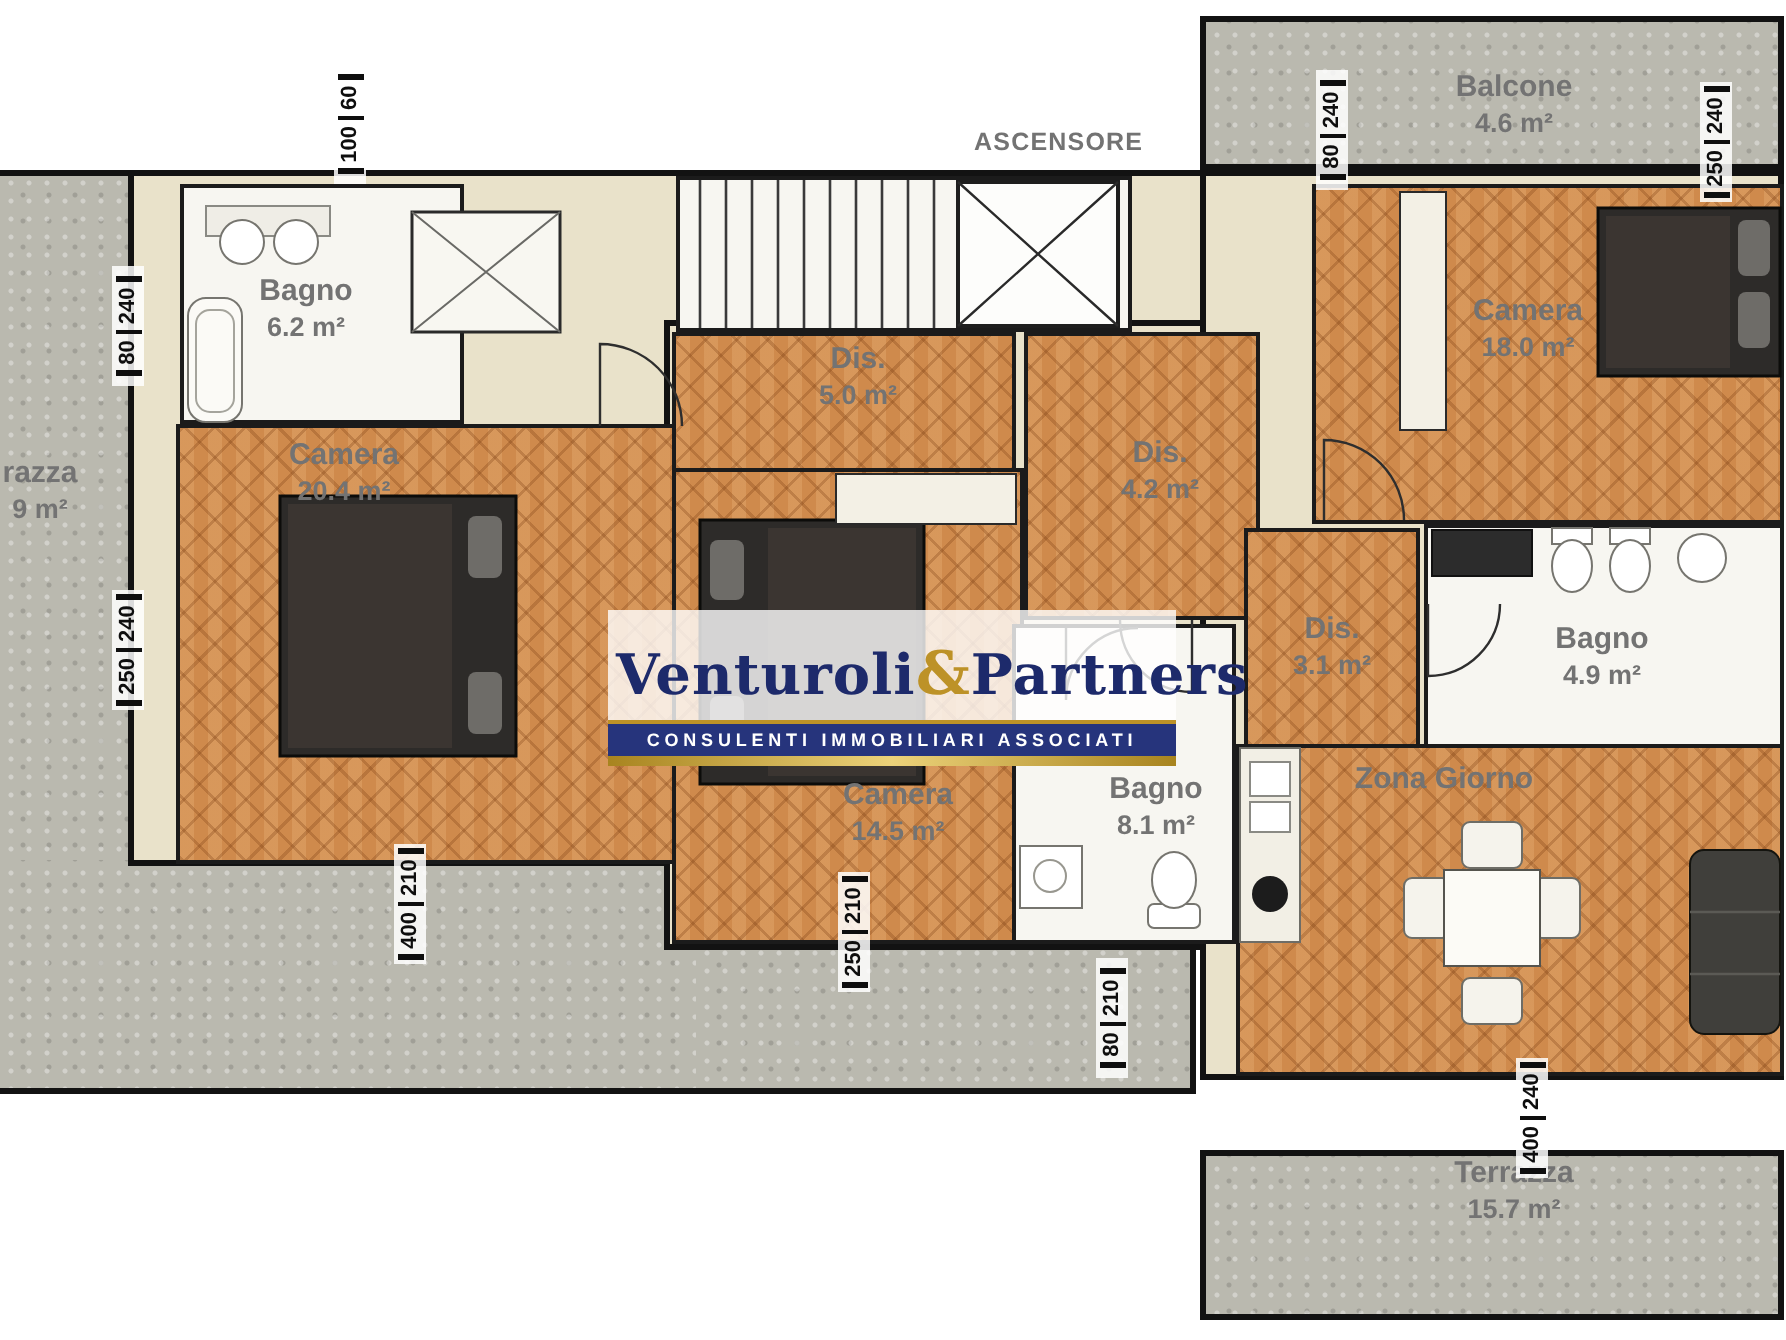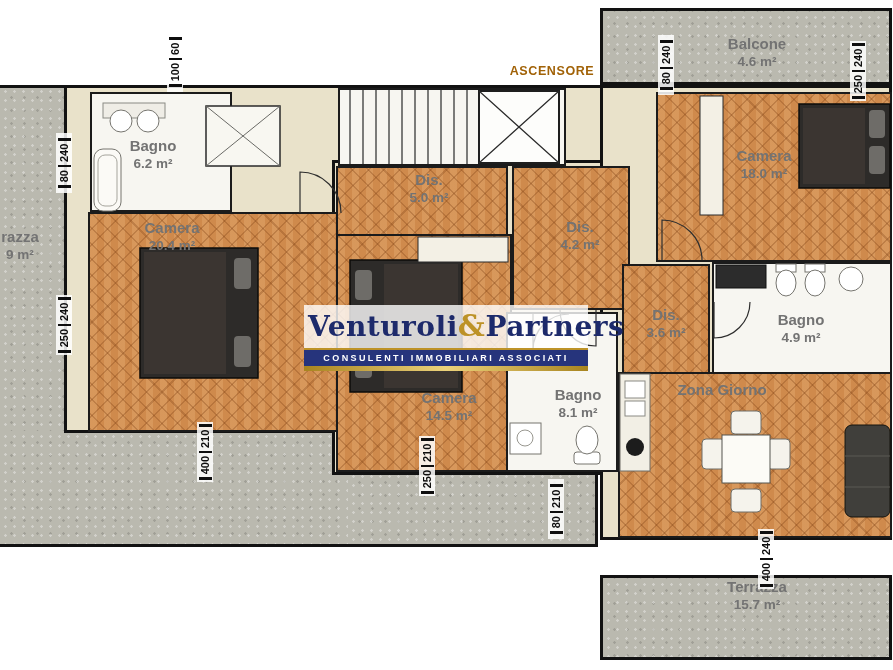--- a/index.html
+++ b/index.html
@@ -27,33 +27,33 @@
             repeating-linear-gradient(135deg, rgba(124,62,18,0.28) 0 1.5px, rgba(0,0,0,0) 1.5px 11px),
             repeating-linear-gradient(90deg, rgba(255,214,160,0.18) 0 7px, rgba(0,0,0,0) 7px 14px); }
   .whitefloor { background:#f7f6f1; }
 
   .overlay { position:absolute; left:0; top:0; z-index:5; pointer-events:none; }
 
   .rlabel { position:absolute; width:120px; text-align:center; color:#737373; z-index:6; line-height:1.25; }
   .rlabel .nm { display:block; font-size:15px; font-weight:700; }
   .rlabel .ar { display:block; font-size:13.5px; font-weight:600; }
 
-  .asc { position:absolute; left:487px; top:64px; width:130px; text-align:center;
-         font-size:12.5px; font-weight:600; letter-spacing:0.6px; color:#a16207; z-index:6; }
+  .asc { position:absolute; left:487px; top:64px; width:130px; 
+         font-size:12.5px; font-weight:600; letter-spacing:0.6px; color:#737373; z-index:6; }
 
   .dim { position:absolute; width:60px; height:16px; display:flex; align-items:center; justify-content:center;
          gap:3px; transform:rotate(-90deg); font-size:11px; font-weight:700; color:#0e0e0e;
          background:rgba(255,255,255,0.85); z-index:6; }
   .dim::before, .dim::after { content:""; width:3px; height:13px; background:#0e0e0e; }
   .dim .sep { width:2px; height:13px; background:#0e0e0e; }
 
   .wm { position:absolute; left:304px; top:305px; width:284px; z-index:9; }
   .wm-top { background:rgba(255,255,255,0.8); text-align:center;
             font-family:"DejaVu Serif","Liberation Serif",serif; font-size:28px; font-weight:700;
-            color:#1d2a6b; padding:3px 4px 5px; letter-spacing:0.5px; }
+            color:#1d2a6b; padding:15px 4px 5px; letter-spacing:0.5px; }
   .wm-amp { color:#bd9227; font-size:30px; }
   .wm-mid { background:#26347c; border-top:2px solid #bd9227; color:#ffffff; text-align:center;
             font-size:9px; font-weight:700; letter-spacing:2.4px; padding:3px 0; }
   .wm-gold { height:5px; background:linear-gradient(90deg,#a8841f,#ecd27a,#a8841f); }
 </style>
 </head>
 <body>
 
 <div class="canvas">
 
@@ -183,21 +183,21 @@
   <div class="rlabel" style="left:520px;top:218px">
     <span class="nm">Dis.</span>
     <span class="ar">4.2 m²</span>
   </div>
   <div class="rlabel" style="left:518px;top:386px">
     <span class="nm">Bagno</span>
     <span class="ar">8.1 m²</span>
   </div>
   <div class="rlabel" style="left:606px;top:306px">
     <span class="nm">Dis.</span>
-    <span class="ar">3.6 m²</span>
+    <span class="ar">3.1 m²</span>
   </div>
   <div class="rlabel" style="left:741px;top:311px">
     <span class="nm">Bagno</span>
     <span class="ar">4.9 m²</span>
   </div>
   <div class="rlabel" style="left:704px;top:147px">
     <span class="nm">Camera</span>
     <span class="ar">18.0 m²</span>
   </div>
   <div class="rlabel" style="left:647px;top:381px;width:150px">

